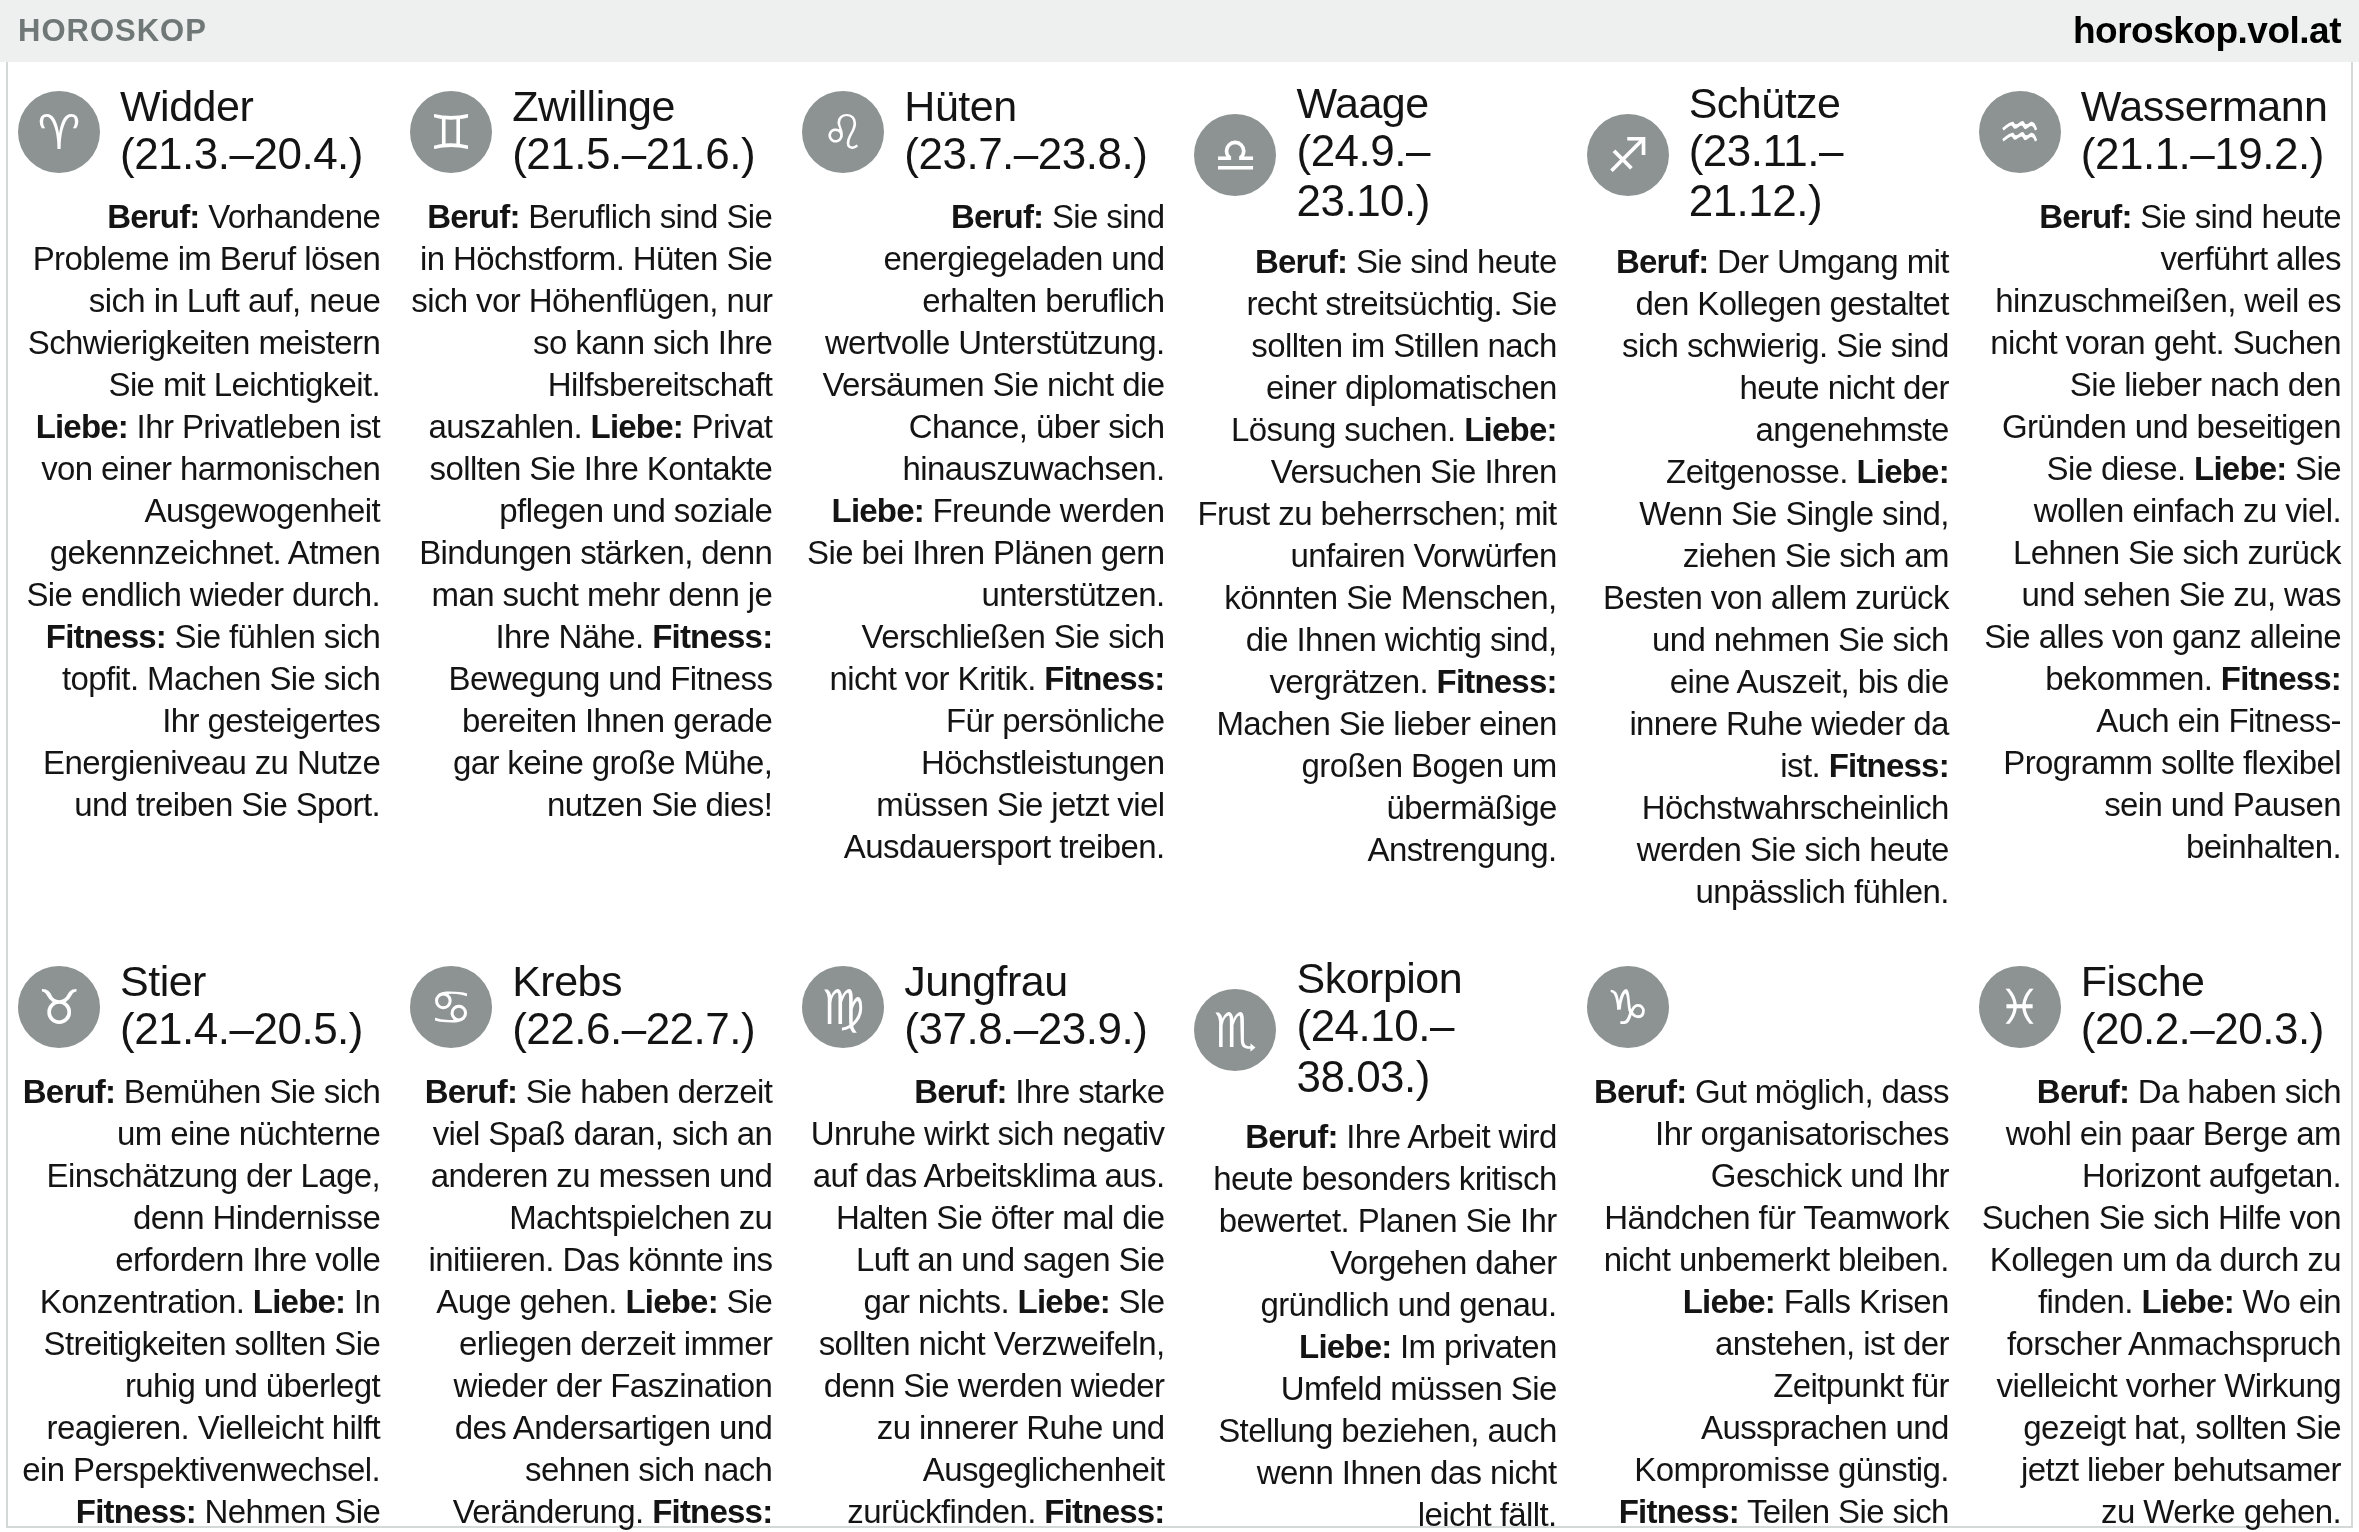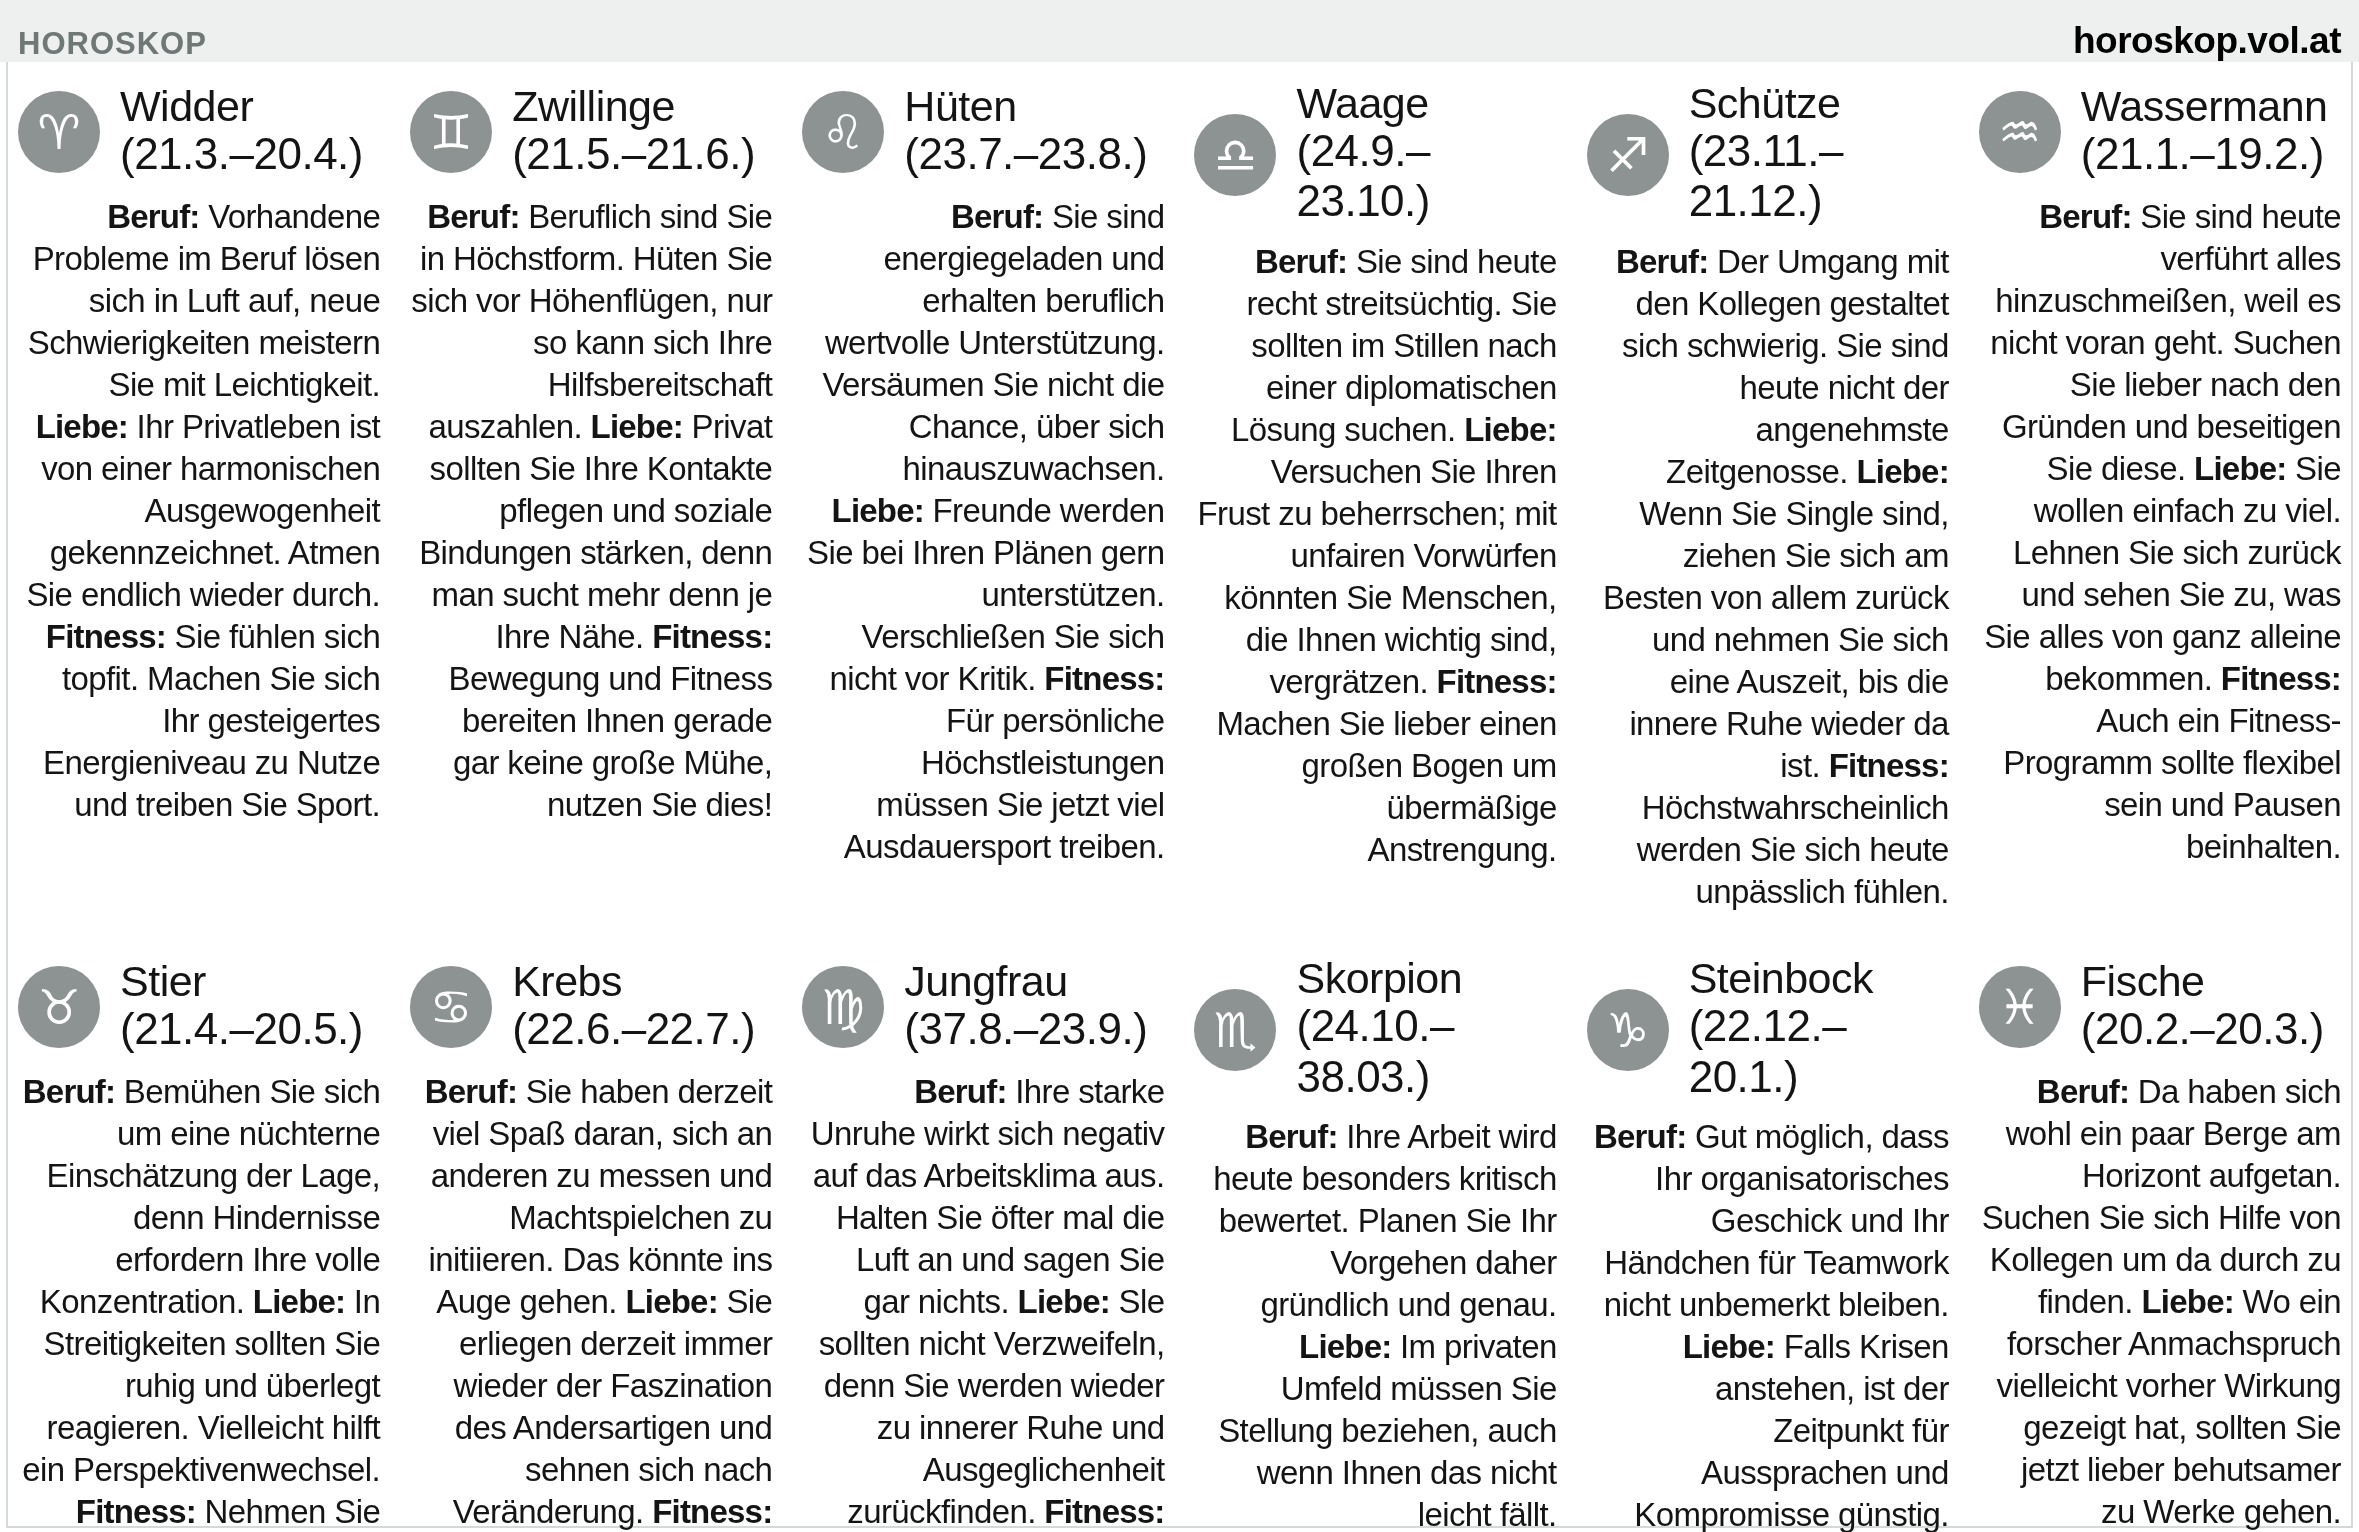--- a/index.html
+++ b/index.html
@@ -11,21 +11,21 @@
   }
   *{margin:0;padding:0;box-sizing:border-box;}
   html,body{background:#fff;}
   body{
     width:2359px;height:1532px;overflow:hidden;
     font-family:"Liberation Sans","DejaVu Sans",sans-serif;
     color:var(--text);
   }
   .masthead{
     height:62px;background:var(--header-bg);
-    display:flex;align-items:flex-end;justify-content:space-between;
+    display:flex;align-items:center;justify-content:space-between;
     padding:0 18px;
   }
   .masthead .title{
     font-size:31px;font-weight:bold;color:var(--header-title);
     letter-spacing:1px;
   }
   .masthead .site{
     font-size:37px;font-weight:bold;color:#000000;letter-spacing:-0.5px;
   }
   .frame{
@@ -195,24 +195,20 @@
         <div class="sign-dates">(24.10.–38.03.)</div>
       </div>
     </div>
     <p class="sign-body"><span class="lbl">Beruf:</span> <span>Ihre Arbeit wird heute besonders kritisch bewertet. Planen Sie Ihr Vorgehen daher gründlich und genau.</span> <span class="lbl">Liebe:</span> <span>Im privaten Umfeld müssen Sie Stellung beziehen, auch wenn Ihnen das nicht leicht fällt. Entscheidungen sind jetzt überfällig.</span> <span class="lbl">Fitness:</span> <span>Hören Sie auf Warnhinweise des Körpers und gönnen Sie sich eine kleine Auszeit.</span></p>
   </section>
       <section class="sign">
     <div class="sign-head">
       <div class="icon-circle">
         <span class="glyph">♑</span>
       </div>
-      <div class="head-text">
-        <h2 class="sign-name">Steinbock</h2>
-        <div class="sign-dates">(22.12.–20.1.)</div>
-      </div>
     </div>
     <p class="sign-body"><span class="lbl">Beruf:</span> <span>Gut möglich, dass Ihr organisatorisches Geschick und Ihr Händchen für Teamwork nicht unbemerkt bleiben.</span> <span class="lbl">Liebe:</span> <span>Falls Krisen anstehen, ist der Zeitpunkt für Aussprachen und Kompromisse günstig.</span> <span class="lbl">Fitness:</span> <span>Teilen Sie sich Ihre Kräfte ein, überanstrengung könnte körperliche Beeinträchtigungen nach sich ziehen.</span></p>
   </section>
       <section class="sign">
     <div class="sign-head">
       <div class="icon-circle">
         <span class="glyph">♓</span>
       </div>
       <div class="head-text">
         <h2 class="sign-name">Fische</h2>

